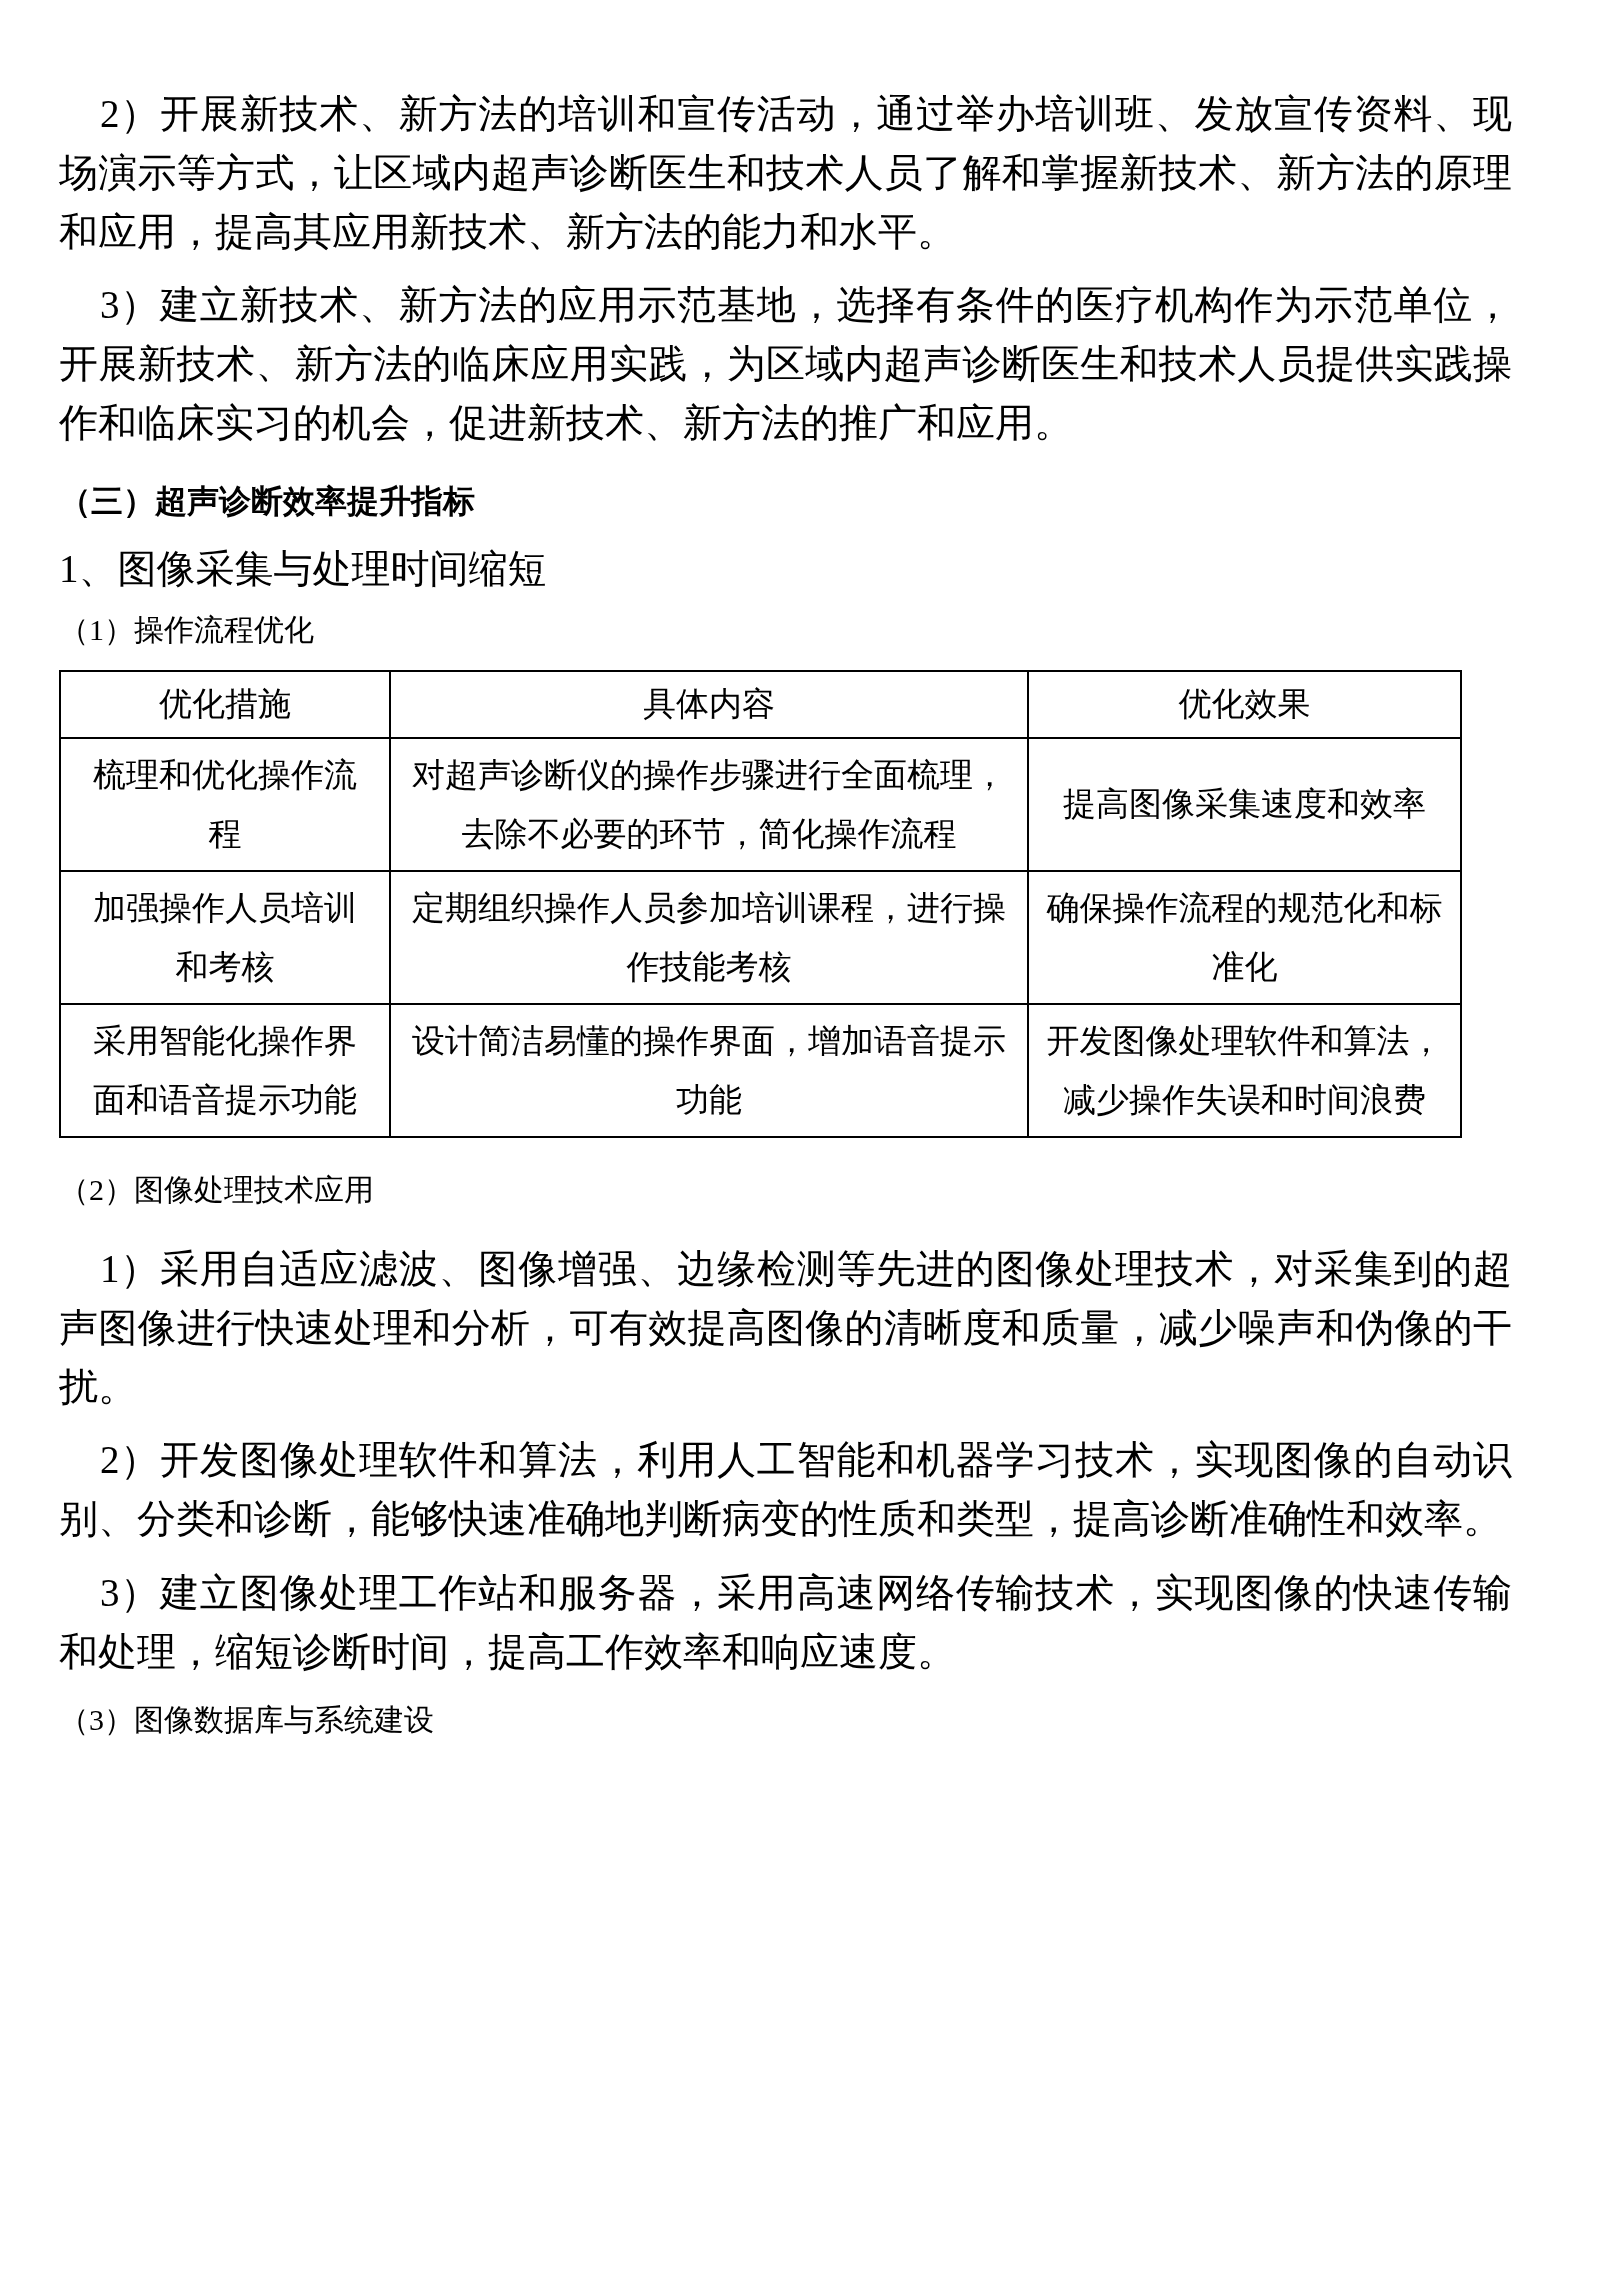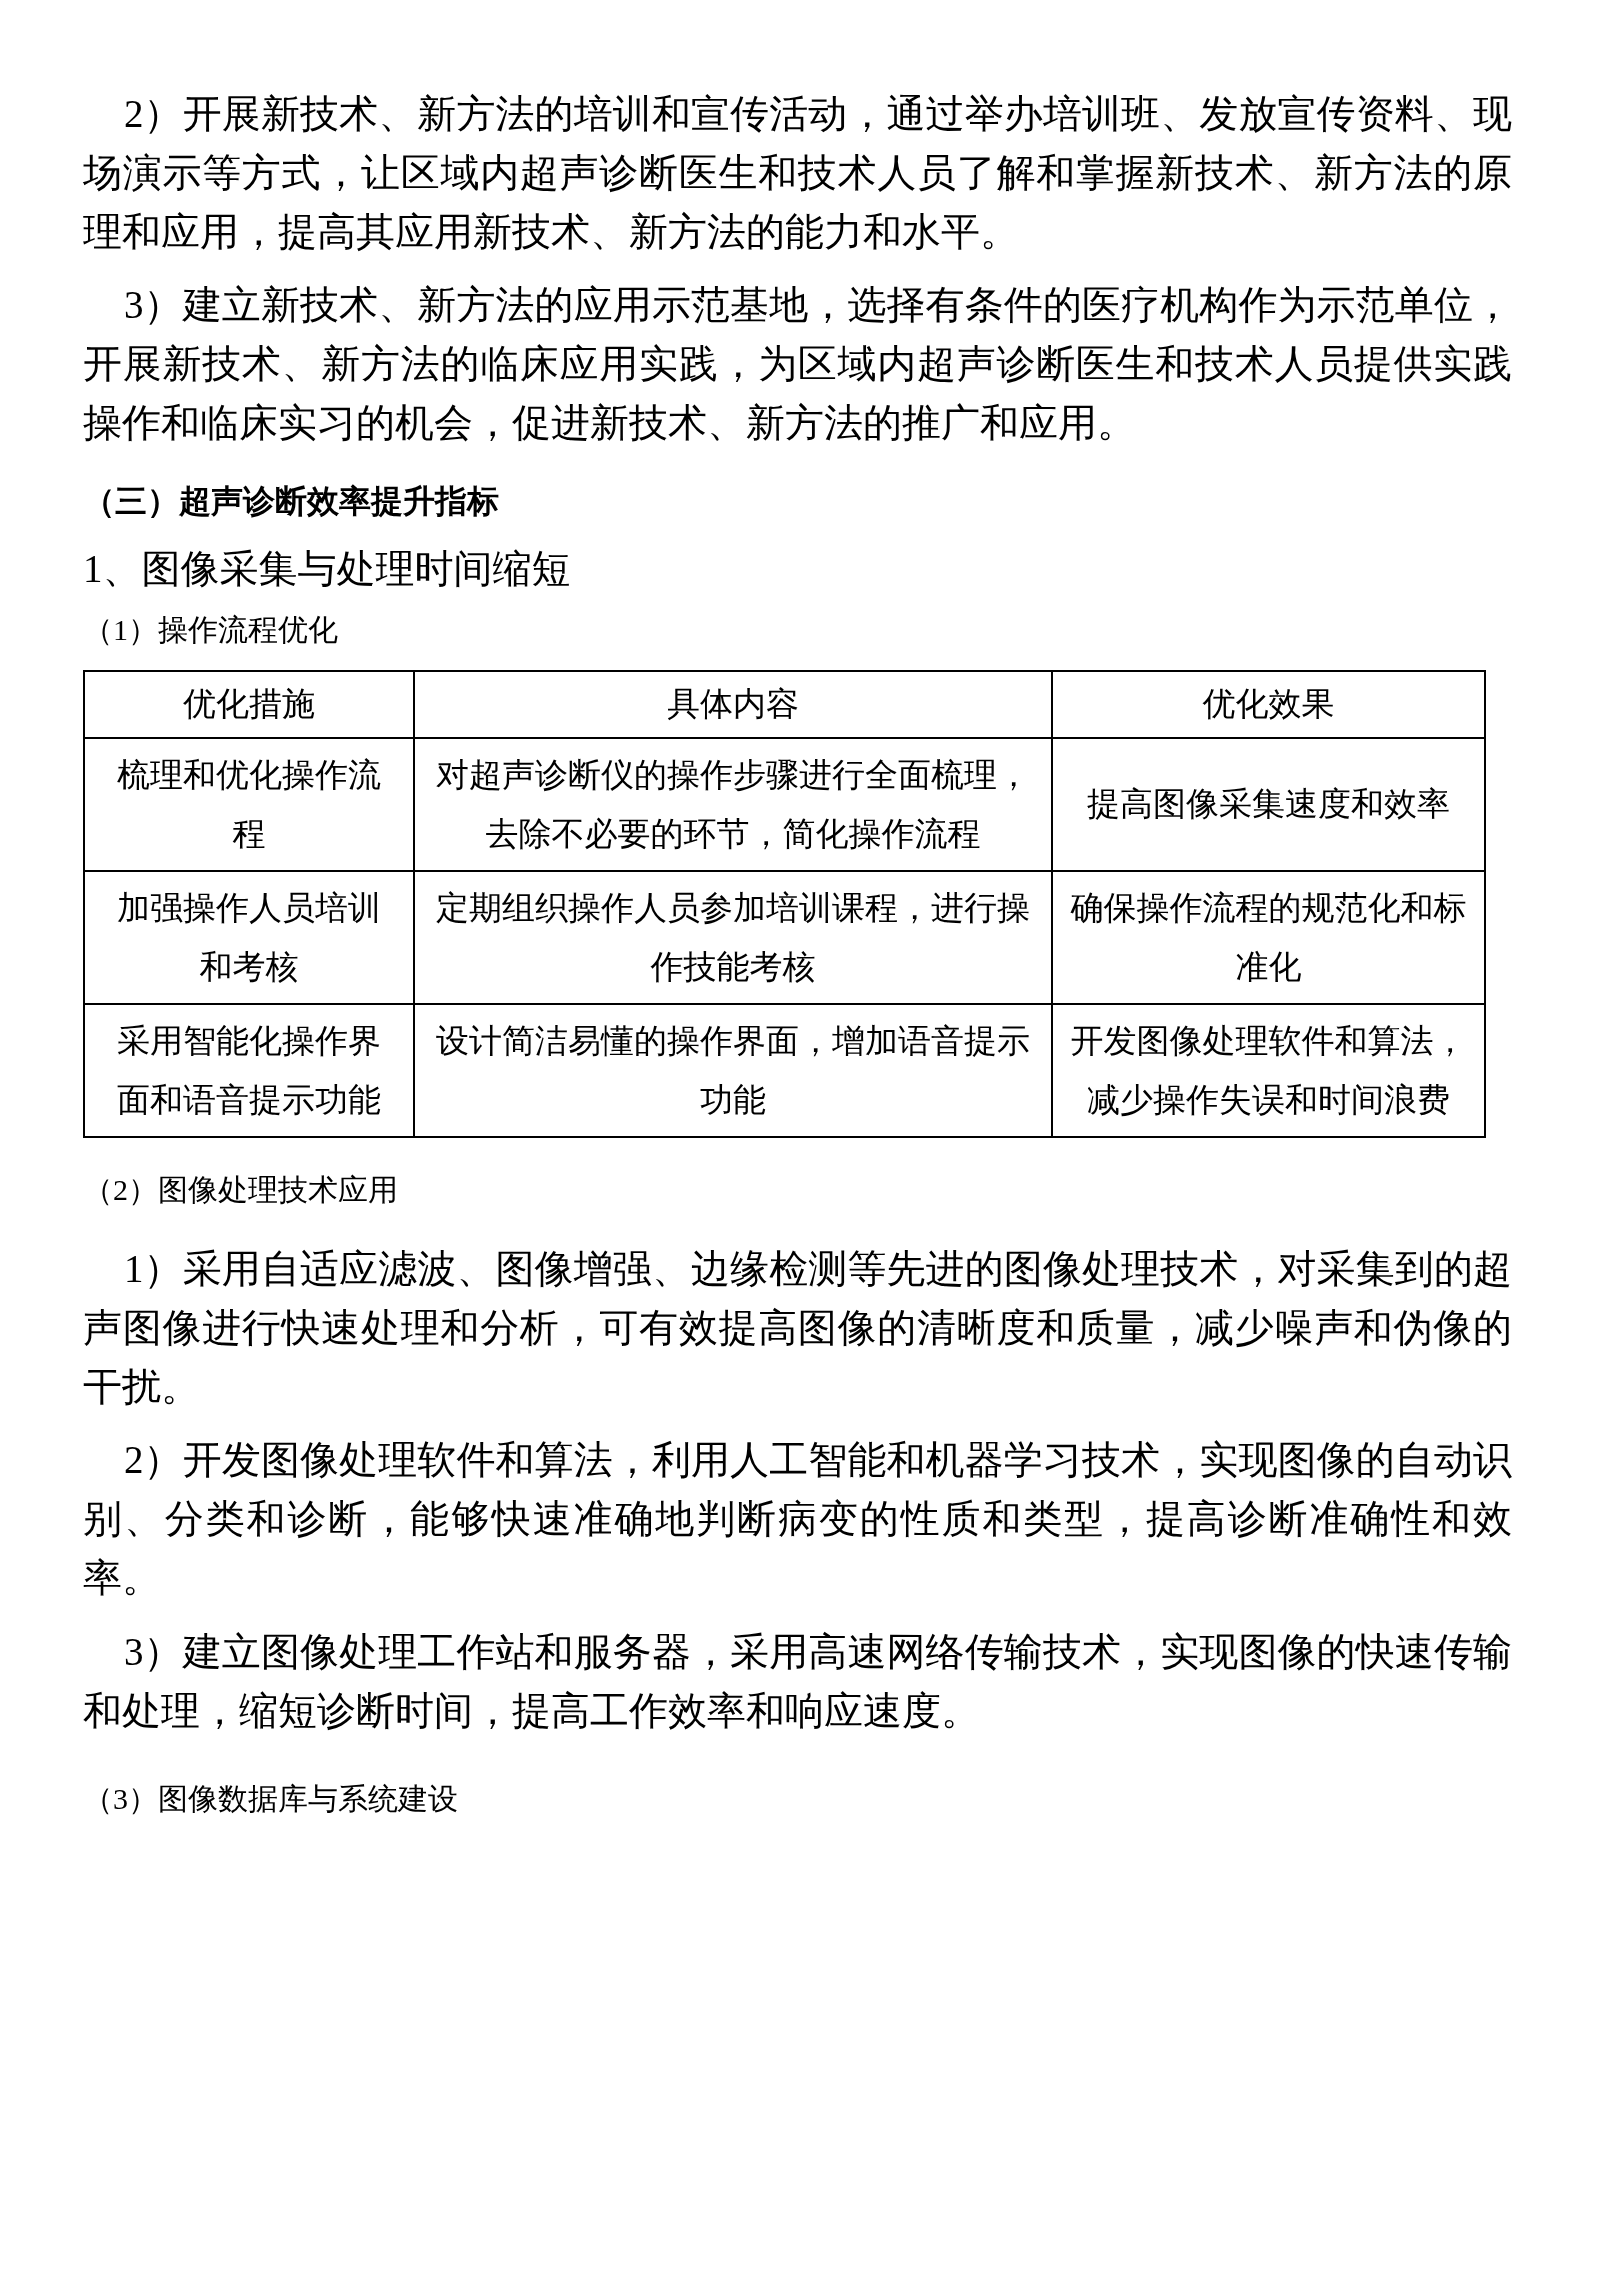--- a/index.html
+++ b/index.html
@@ -10,21 +10,21 @@
   body {
     width: 1623px;
     height: 2295px;
     color: #000000;
     font-family: "Liberation Serif", "DejaVu Serif", serif;
   }
   .page {
     box-sizing: border-box;
     width: 1623px;
     height: 2295px;
-    padding: 72px 111px 0 83px;
+    padding: 72px 111px 0 59px;
     overflow: hidden;
     background: #ffffff;
   }
   .para {
     font-size: 39px;
     line-height: 59px;
     text-align: justify;
     text-indent: 41px;
     margin: 14.4px 0 0 0;
     line-break: strict;
@@ -46,21 +46,21 @@
   }
   .clause {
     font-size: 30px;
     line-height: 48px;
     margin: 13px 0 0 0;
   }
   .clause.after-table {
     margin-top: 27.5px;
   }
   .clause.last {
-    margin-top: 35px;
+    margin-top: 15px;
   }
   .para.post-clause {
     margin-top: 25px;
   }
   table.opt {
     border-collapse: collapse;
     table-layout: fixed;
     width: 1401px;
     margin: 15.7px 0 0 0;
   }

